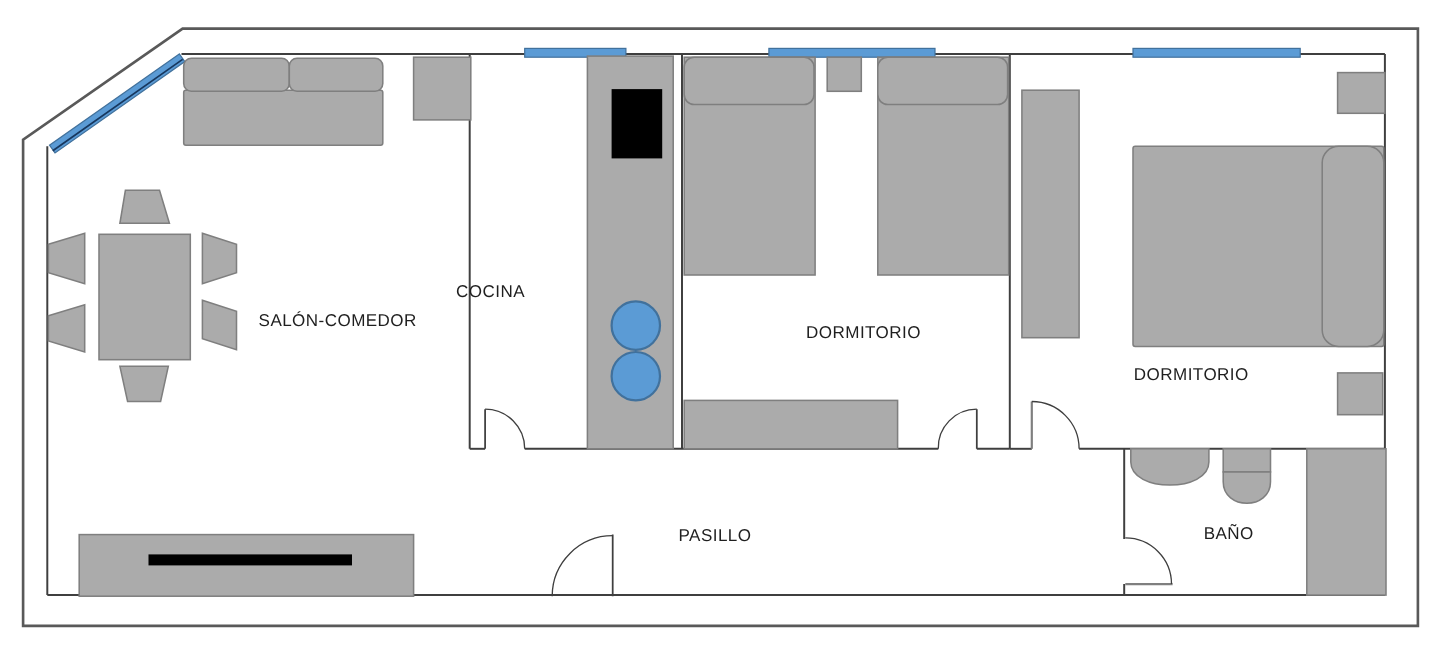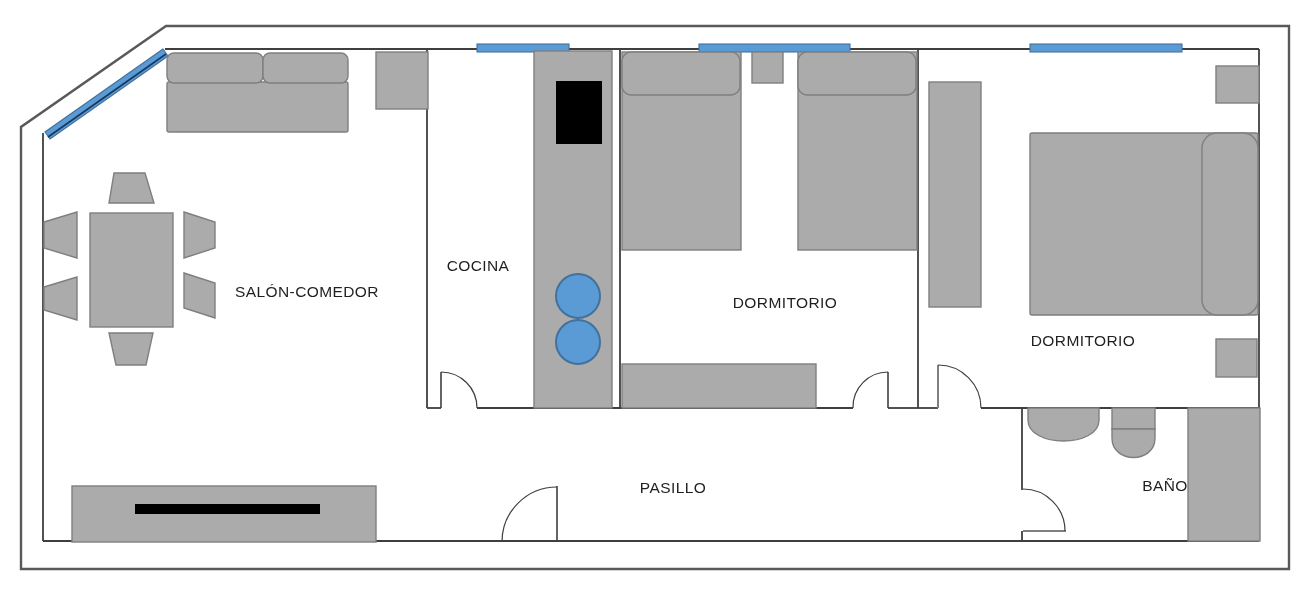--- a/index.html
+++ b/index.html
@@ -139,18 +139,18 @@
 
     <g>
       <path class="furn" d="M1028,408 H1099 V420 C1099,448 1028,448 1028,420 Z"></path>
       <rect class="furn" x="1112" y="408" width="43" height="21"></rect>
       <path class="furn" d="M1112,429 H1155 V438 C1155,464 1112,464 1112,438 Z"></path>
       <rect class="furn" x="1188" y="408" width="72" height="133"></rect>
     </g>
   </svg>
 
   <div class="room-label" style="left:307px;top:292px;">SALÓN-COMEDOR</div>
-  <div class="room-label" style="left:478px;top:266px;">COCINA</div>
+  <div class="room-label" style="left:446px;top:266px;">COCINA</div>
   <div class="room-label" style="left:785px;top:303px;">DORMITORIO</div>
   <div class="room-label" style="left:1083px;top:341px;">DORMITORIO</div>
-  <div class="room-label" style="left:673px;top:488px;text-align:center;">PASILLO</div>
-  <div class="room-label" style="left:1117px;top:486px;margin-left:48px;">BAÑO</div>
+  <div class="room-label" style="left:650px;top:488px;text-align:center;">PASILLO</div>
+  <div class="room-label" style="left:1117px;top:486px;">BAÑO</div>
 </div>
 
 </body></html>

